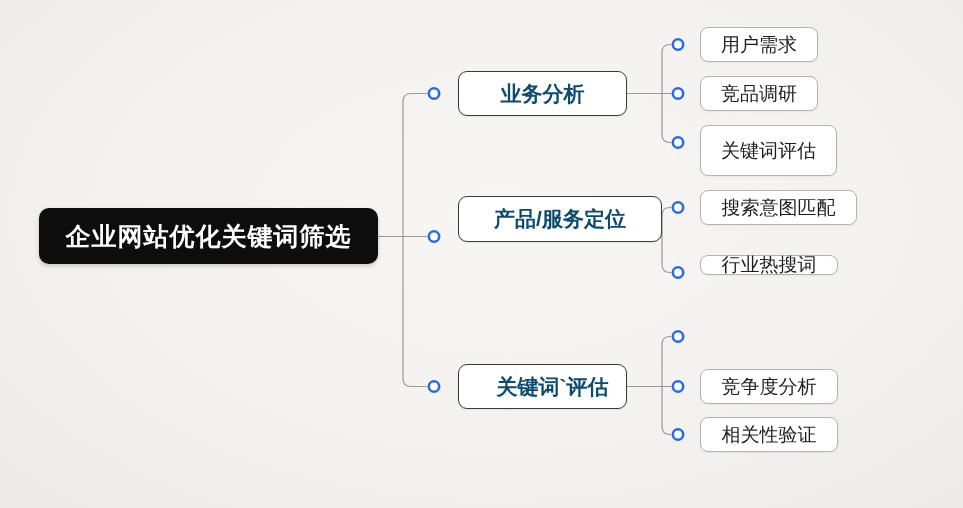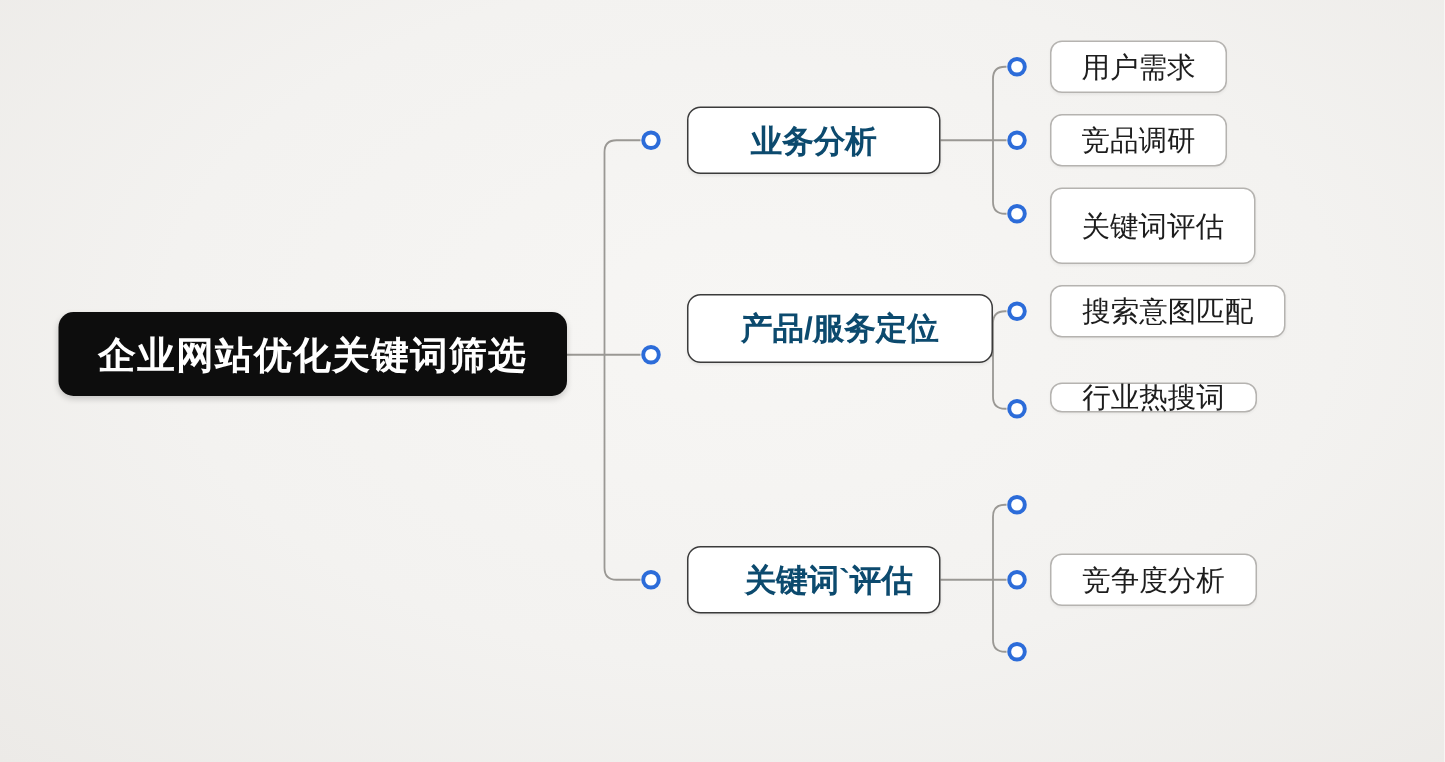--- a/index.html
+++ b/index.html
@@ -111,14 +111,15 @@
   <div class="node branch" style="left:458px; top:364px; width:169px; height:45px;padding-left:20px;">关键词`评估</div>
 
   <div class="node leaf" style="left:700px; top:27px; width:118px; height:35px;">用户需求</div>
   <div class="node leaf" style="left:700px; top:76px; width:118px; height:35px;">竞品调研</div>
   <div class="node leaf" style="left:700px; top:125px; width:137px; height:51px;">关键词评估</div>
 
   <div class="node leaf" style="left:700px; top:190px; width:157px; height:35px;">搜索意图匹配</div>
   <div class="node leaf" style="left:700px; top:255px; width:138px; height:20px;">行业热搜词</div>
 
   <div class="node leaf" style="left:700px; top:369px; width:138px; height:35px;">竞争度分析</div>
+  <div class="node leaf" style="left:700px; top:417px; width:138px; height:35px;">相关性验证</div>
 
 </div>
 
 </body></html>

